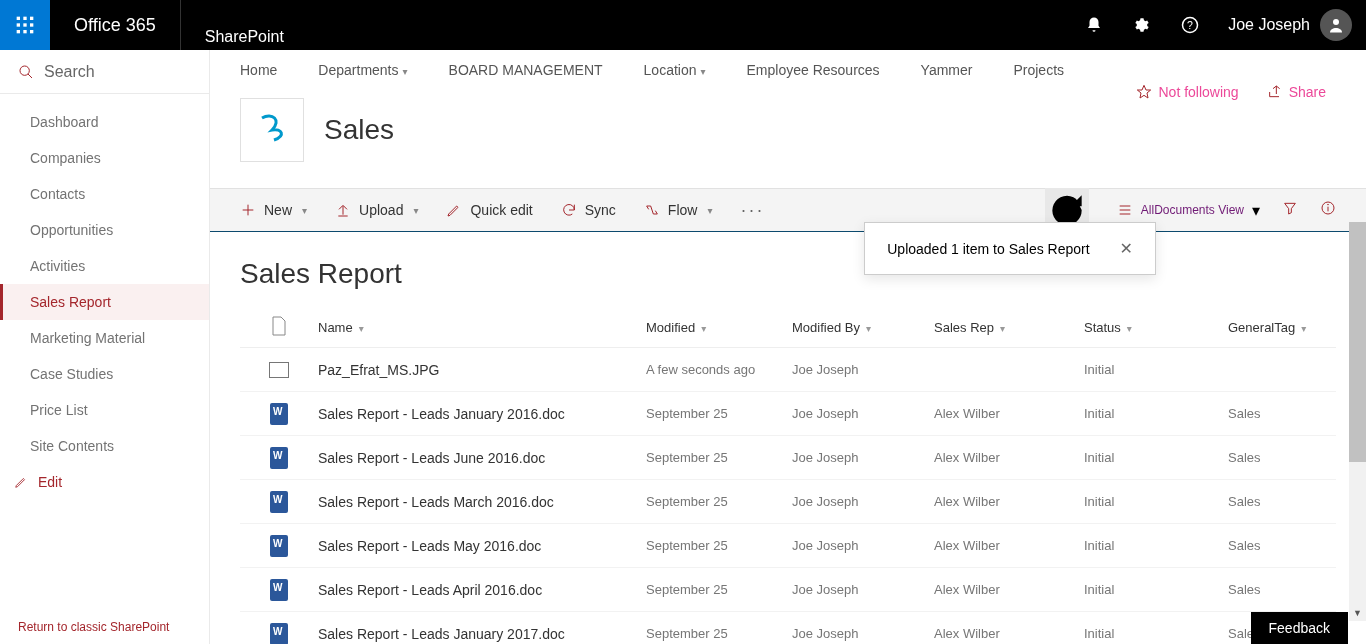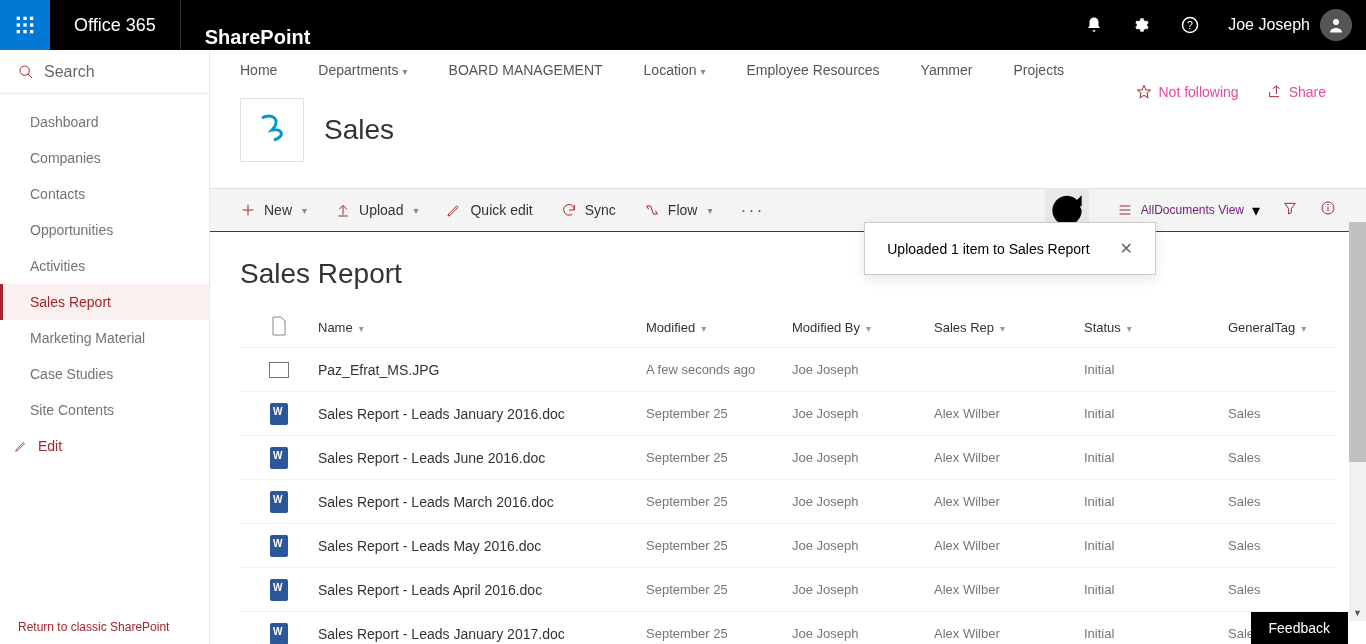--- a/index.html
+++ b/index.html
@@ -3,21 +3,21 @@
 <meta charset="utf-8">
 <style>
 * { margin: 0; padding: 0; box-sizing: border-box; font-family: "Segoe UI", -apple-system, sans-serif; }
 body { width: 1366px; height: 644px; overflow: hidden; background: #fff; position: relative; }
 
 
 .suite-bar { height: 50px; background: #000; display: flex; align-items: center; color: #fff; }
 .waffle { width: 50px; height: 50px; background: #0078d4; display: flex; align-items: center; justify-content: center; }
 .waffle svg { width: 20px; height: 20px; fill: #fff; }
 .brand-365 { font-size: 18px; font-weight: 400; padding: 0 24px; border-right: 1px solid #333; height: 50px; display: flex; align-items: center; }
-.brand-app  { font-size: 20px; font-weight: 700; padding: 0 24px; margin-top: 24px; }
+.brand-app  { font-size: 16px; font-weight: 400; padding: 0 24px; margin-top: 24px; }
 .suite-spacer { flex: 1; }
 .suite-btn  { width: 48px; height: 50px; display:flex; align-items:center; justify-content:center; }
 .suite-btn svg { width:18px; height:18px; fill:#fff; }
 .suite-user { display:flex; align-items:center; gap:10px; padding:0 14px; }
 .avatar-circle { width:32px; height:32px; border-radius:50%; background:#555; display:flex; align-items:center; justify-content:center; }
 .avatar-circle svg{ width:18px; height:18px; fill:#fff;}
 
 
 .leftpane { position:absolute; top:50px; left:0; width:210px; bottom:0; border-right:1px solid #eaeaea; display:flex; flex-direction:column; }
 .search-box { height:44px; display:flex; align-items:center; gap:10px; padding:0 18px; border-bottom:1px solid #eaeaea; color:#666; }
@@ -144,20 +144,21 @@
   </div>
   <div class="nav-list" id="nav-list">
       <div class="nav-item">Dashboard</div>
       <div class="nav-item">Companies</div>
       <div class="nav-item">Contacts</div>
       <div class="nav-item">Opportunities</div>
       <div class="nav-item">Activities</div>
       <div class="nav-item active">Sales Report</div>
       <div class="nav-item">Marketing Material</div>
       <div class="nav-item">Case Studies</div>
+      <div class="nav-item">Price List</div>
       <div class="nav-item">Site Contents</div>
     </div>
   <div class="edit-link">
     <svg viewBox="0 0 24 24">
         <path d="M3 21l3-1 12-12-2-2L4 18l-1 3z"></path>
       </svg>
     <span>Edit</span>
   </div>
   <div style="flex:1"></div>
   <div class="return-link">Return to classic SharePoint</div>

